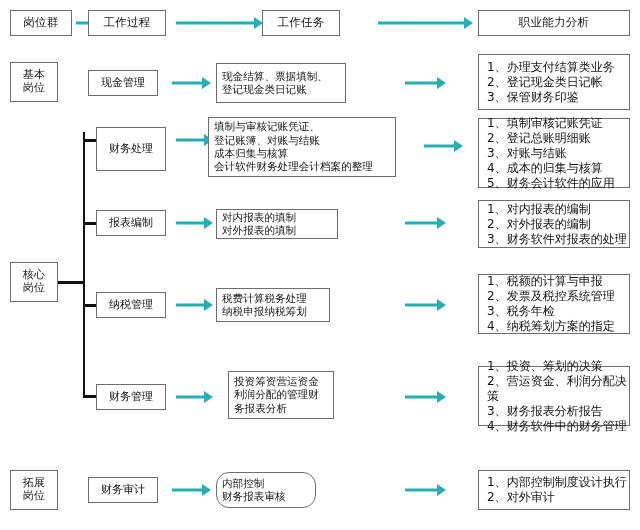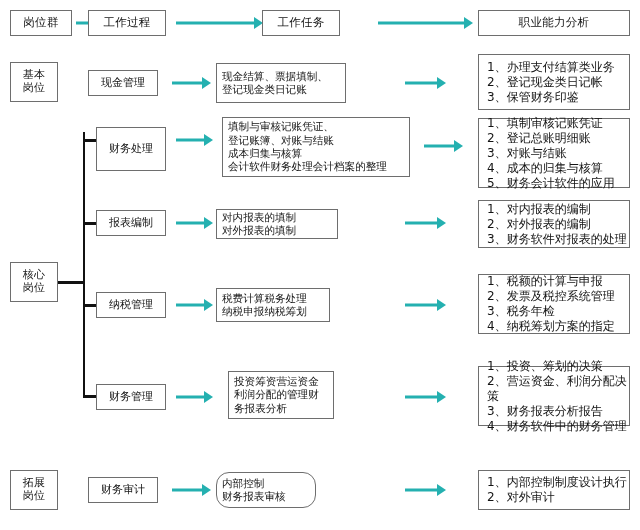--- a/index.html
+++ b/index.html
@@ -155,21 +155,21 @@
 2、登记现金类日记帐
 3、保管财务印鉴</div>
 
   <div class="box" style="left:96px; top:127px; width:70px; height:44px;">财务处理</div>
 
   <div class="arrow" style="left:176px; top:140px; width:38px;">
     <div class="shaft" style="width:29px;"></div>
     <div class="head" style="left:28px;"></div>
   </div>
 
-  <div class="box task" style="left:222px; top:117px; width:188px; height:60px;">填制与审核记账凭证、
+  <div class="box task" style="left:208px; top:117px; width:188px; height:60px;">填制与审核记账凭证、
 登记账簿、对账与结账
 成本归集与核算
 会计软件财务处理会计档案的整理</div>
 
   <div class="arrow" style="left:424px; top:146px; width:40px;">
     <div class="shaft" style="width:31px;"></div>
     <div class="head" style="left:30px;"></div>
   </div>
 
   <div class="box detail" style="left:478px; top:118px; width:152px; height:70px;">1、填制审核记账凭证

